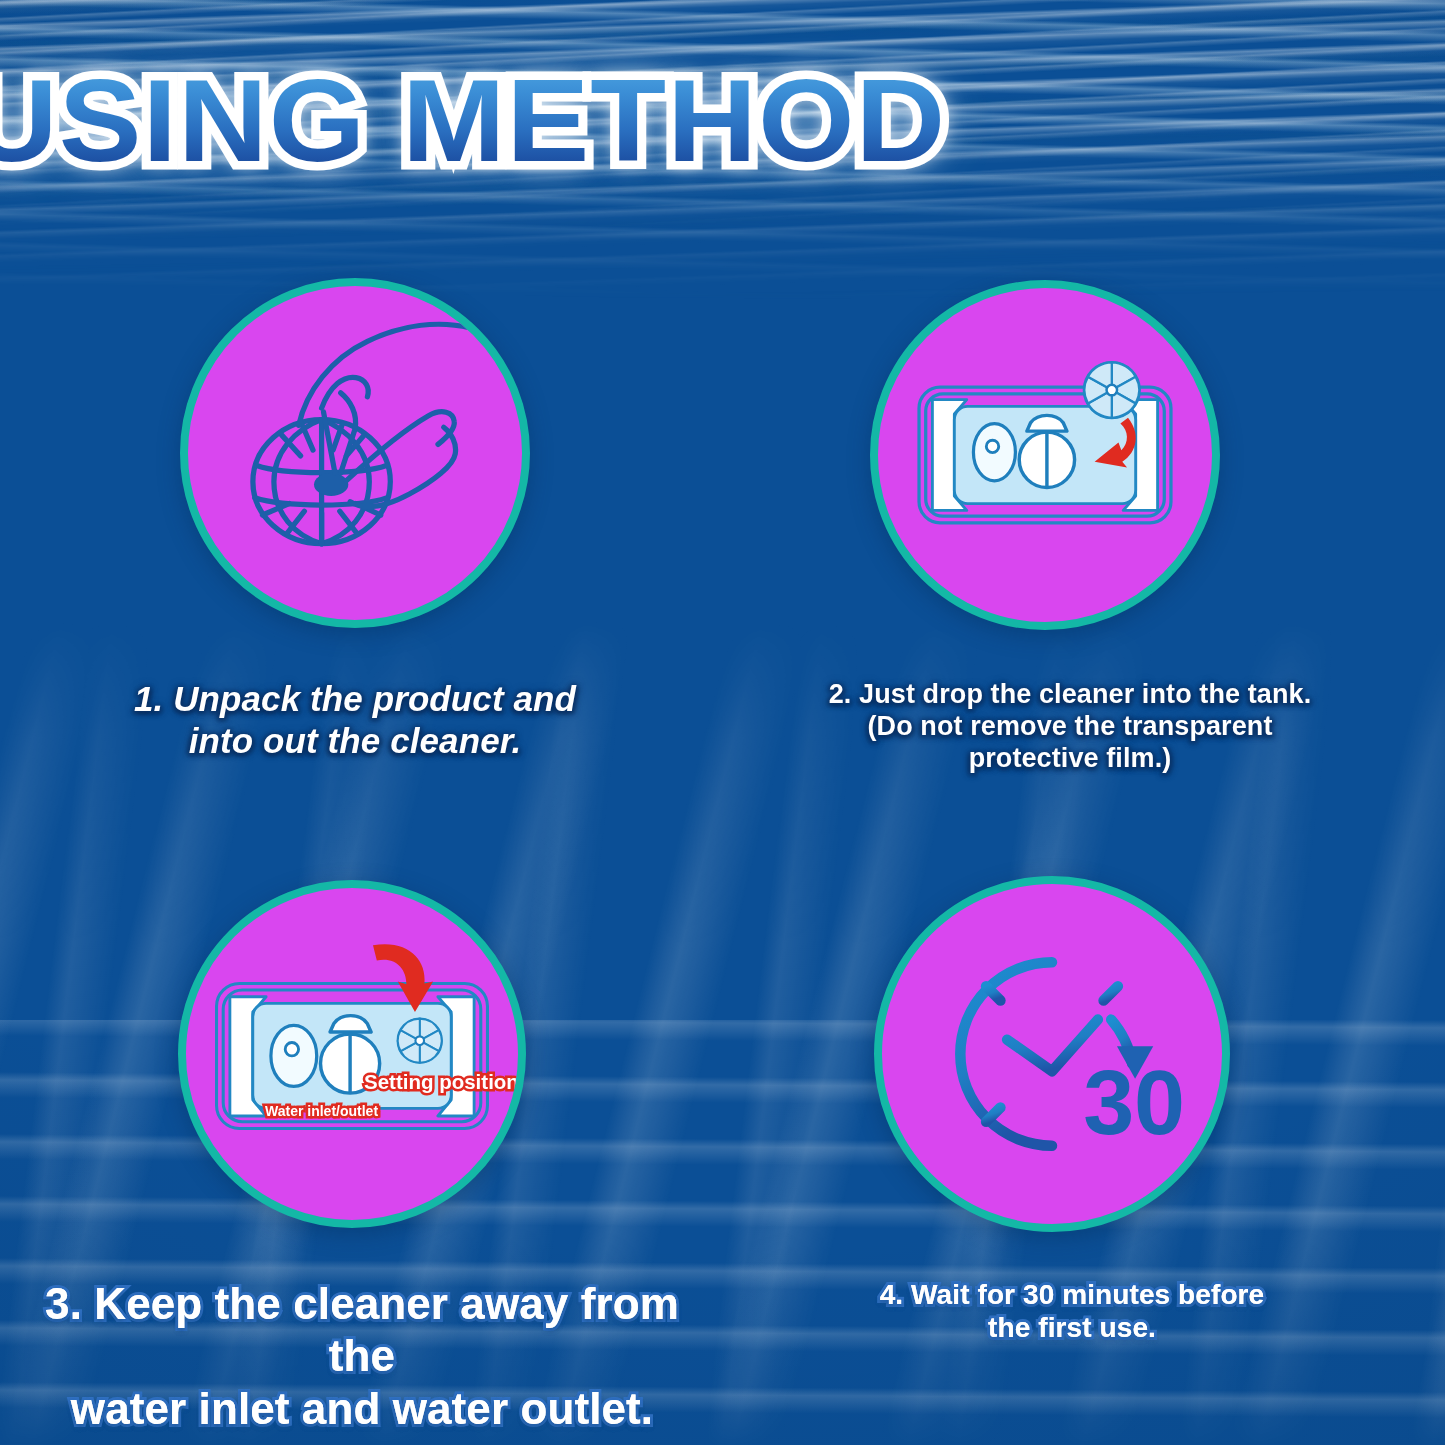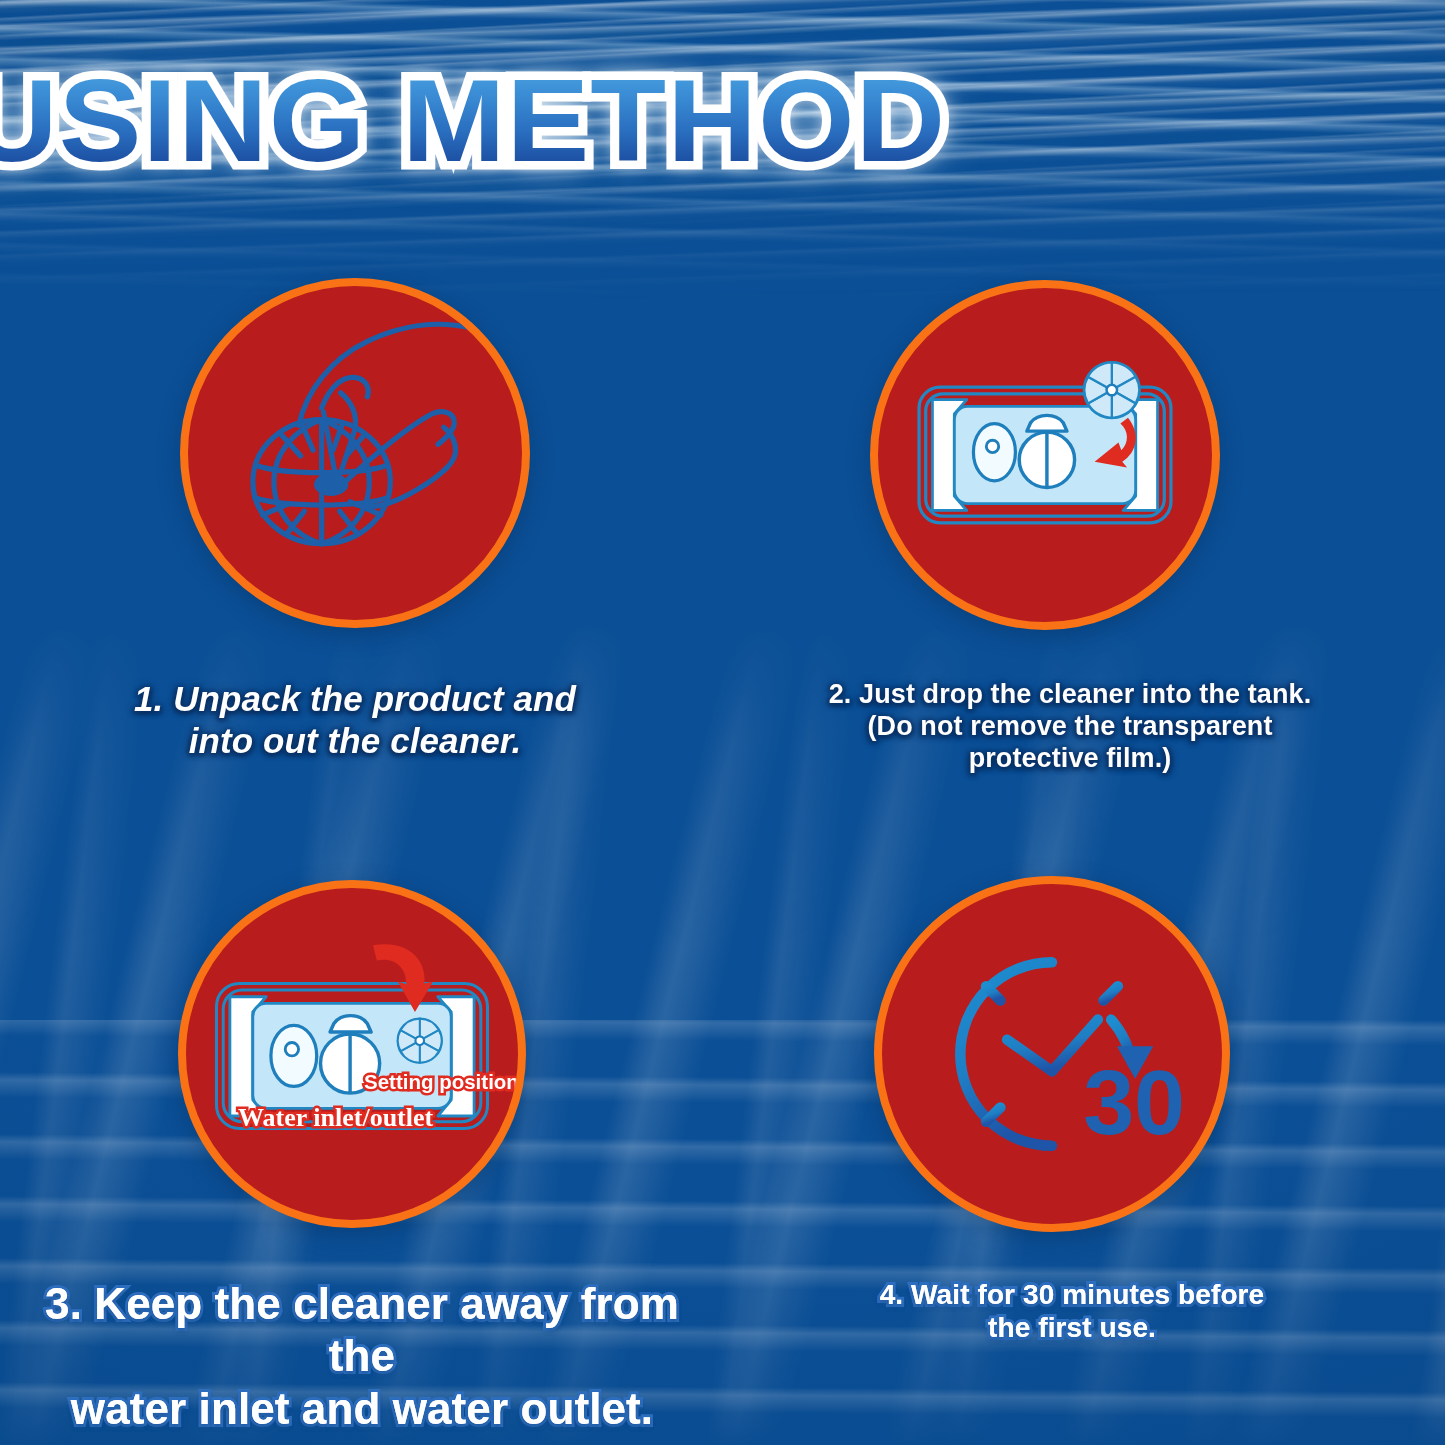--- a/index.html
+++ b/index.html
@@ -120,22 +120,22 @@
     position:absolute;left:0;top:0;
     background:linear-gradient(to bottom,#4ea6e2 0%,#3b8ed6 26%,#2a6fc0 58%,#1d51a4 84%,#1a478f 100%);
     -webkit-background-clip:text;background-clip:text;
     color:transparent;
     -webkit-text-fill-color:transparent;
   }
 
   
   .circle{
     position:absolute;border-radius:50%;
-    background:#b91c1c;
-    border:8px solid #f97316;
+    background:#d946ef;
+    border:8px solid #14b8a6;
     box-shadow:0 6px 22px rgba(2,40,80,.35);
     display:flex;align-items:center;justify-content:flex-start;
     overflow:hidden;
   }
   .circle svg{display:block;}
 
   
   .cap{
     position:absolute;text-align:center;
     font-weight:bold;
@@ -293,22 +293,22 @@
           <path d="M0 0 L-20 -11 A23 23 0 0 1 0 -23 Z"></path>
         </g>
         <circle cx="0" cy="0" r="4.5" fill="#ffffff" stroke="#1f7fbd" stroke-width="2.2"></circle>
       </g>
 
       <path d="M196 60 C232 54 252 74 250 100 L259 98 L240 130 L222 98 L231 101 C231 84 219 72 200 76 Z" fill="#e02b20"></path>
     </svg>
 
     <div style="position:absolute;left:178px;top:182px;font-size:20.5px;font-weight:bold;color:#ffffff;
                 -webkit-text-stroke:5px #e02b20;paint-order:stroke fill;white-space:nowrap;">Setting position</div>
-    <div style="position:absolute;left:52px;top:215px;font-size:26px;font-weight:bold;color:#ffffff;
-                -webkit-text-stroke:5px #e02b20;paint-order:stroke fill;white-space:nowrap;font-family:Liberation Serif, serif;">Water inlet/outlet</div>
+    <div style="position:absolute;left:79px;top:215px;font-size:14px;font-weight:bold;color:#ffffff;
+                -webkit-text-stroke:5px #e02b20;paint-order:stroke fill;white-space:nowrap;">Water inlet/outlet</div>
   </div>
 
   <div class="circle" style="left:874px;top:876px;width:356px;height:356px;">
     <svg width="356" height="356" viewBox="0 0 356 356">
       <defs>
         <linearGradient id="clkg" x1="0" y1="0" x2="0.35" y2="1">
           <stop offset="0%" stop-color="#1d8fd1"></stop>
           <stop offset="55%" stop-color="#1f7ec4"></stop>
           <stop offset="100%" stop-color="#1f55a8"></stop>
         </linearGradient>

